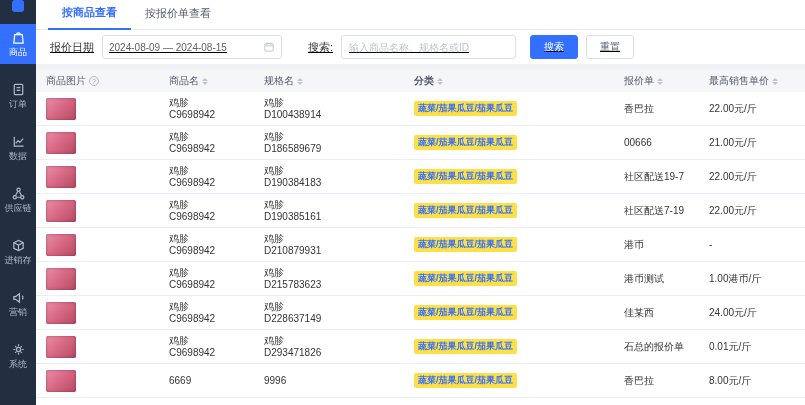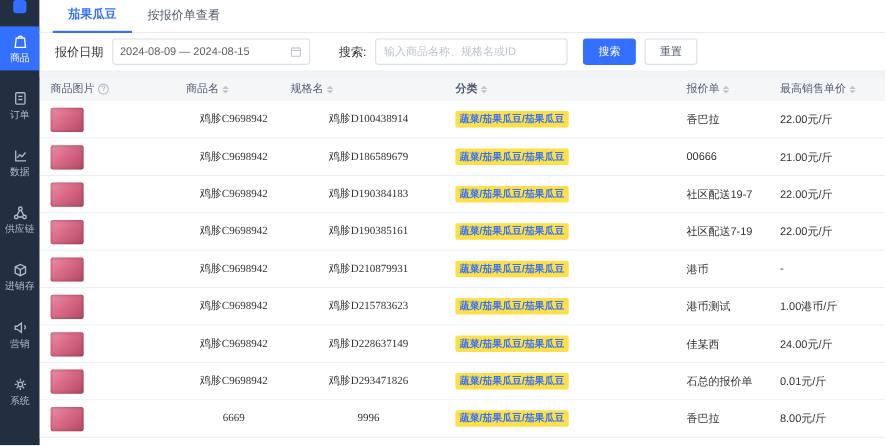--- a/index.html
+++ b/index.html
@@ -19,21 +19,21 @@
   .side-bottom { padding-bottom:0; }
   .float-pill { width:22px; height:26px; border-radius:7px; background:#3370ff; margin:5px auto -6px; }
 
   
   .main { flex:1; display:flex; flex-direction:column; min-width:0; }
 
   .tabs { height:30px; display:flex; align-items:flex-end; border-bottom:1px solid #e8eaec; padding-left:12px; background:#fff; }
   .tab { font-size:11px; color:#515a6e; padding:0 14px 8px; cursor:pointer; }
   .tab.active { color:#3370ff; border-bottom:2px solid #3370ff; margin-bottom:-1px; font-weight:bold; }
 
-  .filter-row { height:34px; display:flex; align-items:center; padding-left:14px; gap:8px; background:#fff; }
+  .filter-row { height:34px; display:flex; align-items:center; padding-left:14px; gap:8px; background:#fff;text-decoration:underline; }
   .flabel { font-size:11px; color:#333; }
   .date-input { width:180px; height:24px; border:1px solid #dcdfe6; border-radius:3px; display:flex; align-items:center; justify-content:space-between; padding:0 6px; font-size:10px; color:#606266; background:#fff; cursor:pointer; }
   .date-input svg { width:12px; height:12px; color:#c0c4cc; }
   .search-label { margin-left:18px; }
   .search-input { width:175px; height:24px; border:1px solid #dcdfe6; border-radius:3px; font-size:10px; padding:0 7px; color:#333; outline:none; font-family:"Liberation Sans", sans-serif; }
   .search-input::placeholder { color:#bfc4cc; }
   .btn { height:24px; padding:0 13px; font-size:10px; border-radius:3px; border:1px solid #dcdfe6; background:#fff; color:#515a6e; cursor:pointer; font-family:"Liberation Sans", sans-serif;text-align:right; }
   .btn.primary { background:#3370ff; border-color:#3370ff; color:#fff; margin-left:6px; }
 
   .gap { height:6px; background:#f0f2f5; }
@@ -53,21 +53,21 @@
   .c-price { flex:1; }
   .th { display:flex; align-items:center; gap:3px; }
   .qmark { width:10px; height:10px; border:1px solid #b5bac3; border-radius:50%; color:#9aa0a9; font-size:7px; display:inline-flex; align-items:center; justify-content:center; }
   .qmark::after { content:"?"; }
   .sort { display:inline-flex; flex-direction:column; gap:1px; cursor:pointer; }
   .sort i { display:block; width:0; height:0; border-left:3px solid transparent; border-right:3px solid transparent; }
   .sort .up { border-bottom:3px solid #c0c4cc; }
   .sort .down { border-top:3px solid #c0c4cc; }
 
   .tr { display:flex; height:34px; border-bottom:1px solid #ebeef5; font-size:10px; color:#333; background:#fff; align-items:center; }
-  .cell-lines { display:flex; flex-direction:row; justify-content:center; line-height:12px;font-family:Liberation Serif, serif; }
+  .cell-lines { display:flex; flex-direction:column; justify-content:center; line-height:12px; }
   .thumb { width:30px; height:22px; border-radius:2px; background:linear-gradient(135deg,#e990a8 0%, #d96a86 45%, #b34a63 100%); box-shadow:inset 0 0 3px rgba(120,20,40,.55); }
   .tag { display:inline-block; font-size:9px; color:#3370ff; background:#fde047; border-radius:2px; padding:2px 4px; line-height:11px; white-space:nowrap; }
 </style>
 </head>
 <body>
 
 <div class="app">
 
   <aside class="sidebar">
     <div class="logo">
@@ -159,21 +159,21 @@
             </svg>
         </span>
       </div>
       <div class="float-pill"></div>
     </div>
   </aside>
 
   <main class="main">
 
     <div class="tabs">
-      <div class="tab active">茄果瓜豆</div>
+      <div class="tab active">按商品查看</div>
       <div class="tab">按报价单查看</div>
     </div>
 
     <div class="filter-row">
       <span class="flabel">报价日期</span>
       <div class="date-input">
         <span>2024-08-09 — 2024-08-15</span>
         <svg viewBox="0 0 16 16" fill="none" stroke="currentColor" stroke-width="1.3">
             <rect x="2.5" y="3.5" width="11" height="10" rx="1"></rect>
             <path d="M2.5 6.5h11M5.5 2v3M10.5 2v3"></path>

